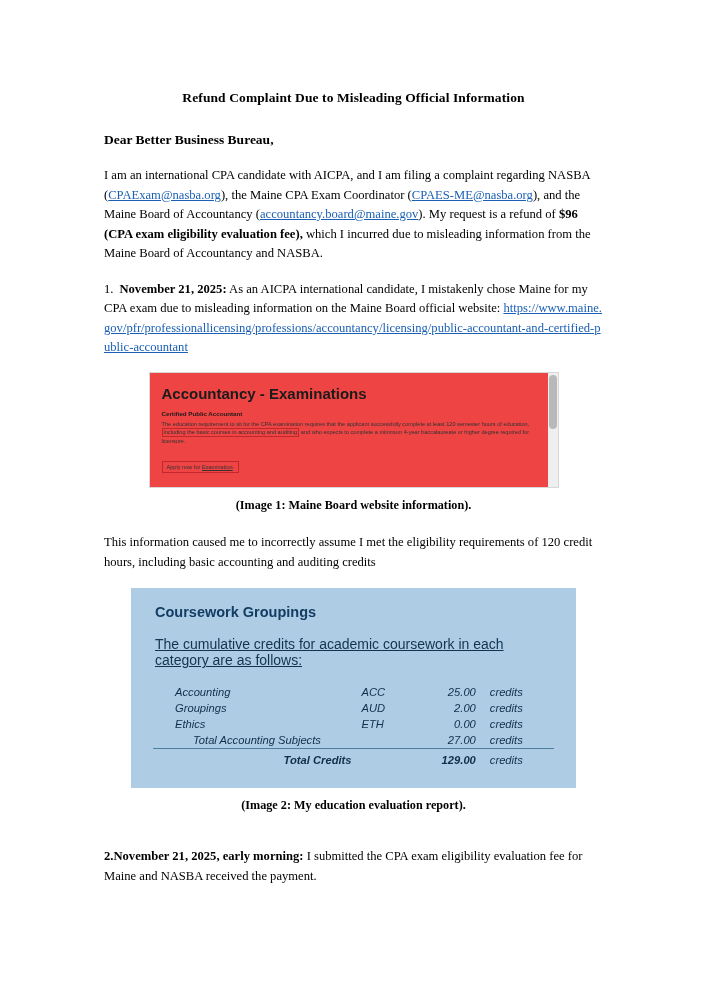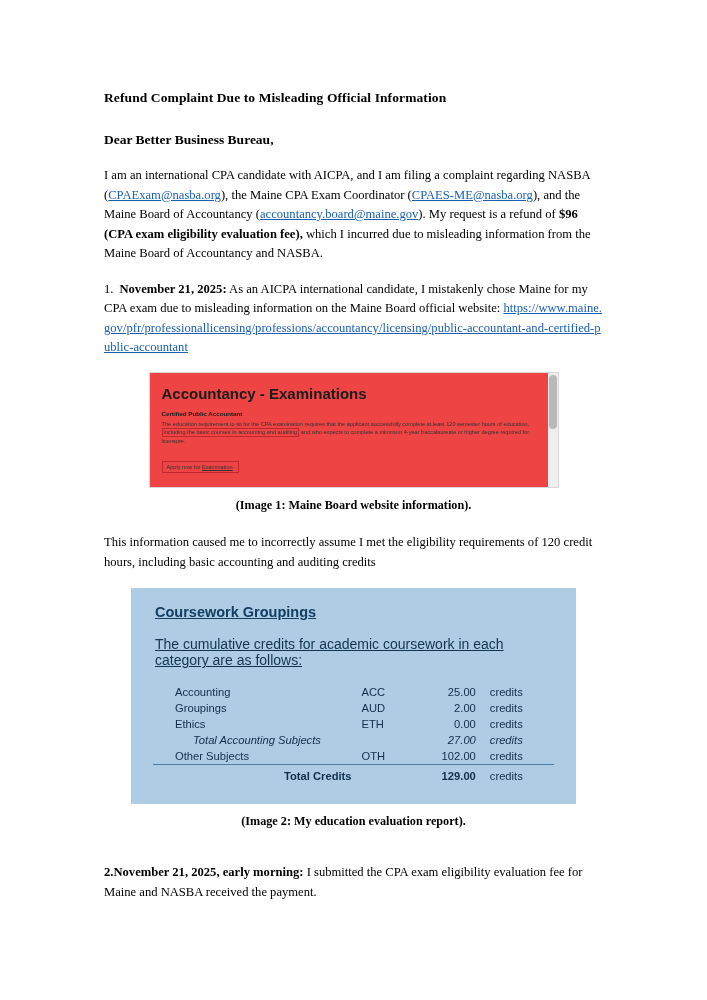--- a/index.html
+++ b/index.html
@@ -15,20 +15,21 @@
   }
   .page {
     position: relative;
     width: 707px;
     min-height: 1000px;
     background: #ffffff;
     box-sizing: border-box;
     padding: 72px 104px 40px 104px;
   }
   .doc-title {
+    text-align: center;
     font-weight: bold;
     font-size: 13.5px;
     letter-spacing: 0.1px;
     margin: 18px 0 26px 0;
   }
   .salutation {
     font-weight: bold;
     font-size: 13.5px;
     margin: 0 0 18px 0;
   }
@@ -148,36 +149,35 @@
     width: 445px;
     background: #aecde5;
     box-sizing: border-box;
     padding: 16px 22px 20px 22px;
     font-family: "Liberation Sans", sans-serif;
     color: #0f2f4a;
   }
   .fig2 .f2-title {
     font-size: 14.5px;
     font-weight: bold;
-    text-decoration: underline;
     color: #133d63;
     margin: 0 0 14px 2px;
   }
   .fig2 .f2-lead {
     font-size: 14px;
     margin: 16px 0 16px 2px;
     color: #12344f;
     text-decoration: underline;
   }
   .fig2 table {
     width: 100%;
     border-collapse: collapse;
     font-size: 11.2px;
   }
-  .fig2 td { padding: 2px 0; vertical-align: baseline; }
+  .fig2 td { padding: 2px 0; vertical-align: baseline; font-style: italic; }
   .fig2 td.label { width: 52%; padding-left: 22px; }
   .fig2 td.code { width: 14%; text-align: left; }
   .fig2 td.val { width: 18%; text-align: right; padding-right: 14px; font-weight: normal; }
   .fig2 td.unit { width: 16%; text-align: left; }
   .fig2 tr.subtotal td { font-style: italic; }
   .fig2 tr.subtotal td.label { padding-left: 40px; }
   .fig2 tr.rule-top td { border-top: 1px solid #4e7fa3; padding-top: 5px; }
   .fig2 tr.total td { font-weight: bold; }
   .fig2 tr.total td.label { text-align: right; padding-left: 0; padding-right: 10px; }
   .fig2 tr.total td.unit { font-weight: normal; }
@@ -251,26 +251,20 @@
           <td class="code">ETH</td>
           <td class="val">0.00</td>
           <td class="unit">credits</td>
         </tr>
         <tr class="subtotal">
           <td class="label">Total Accounting Subjects</td>
           <td class="code"></td>
           <td class="val">27.00</td>
           <td class="unit">credits</td>
         </tr>
-        <tr>
-          <td class="label">Other Subjects</td>
-          <td class="code">OTH</td>
-          <td class="val">102.00</td>
-          <td class="unit">credits</td>
-        </tr>
         <tr class="total rule-top">
           <td class="label">Total Credits</td>
           <td class="code"></td>
           <td class="val">129.00</td>
           <td class="unit">credits</td>
         </tr>
       </tbody>
         </table>
     </div>
   </div>

